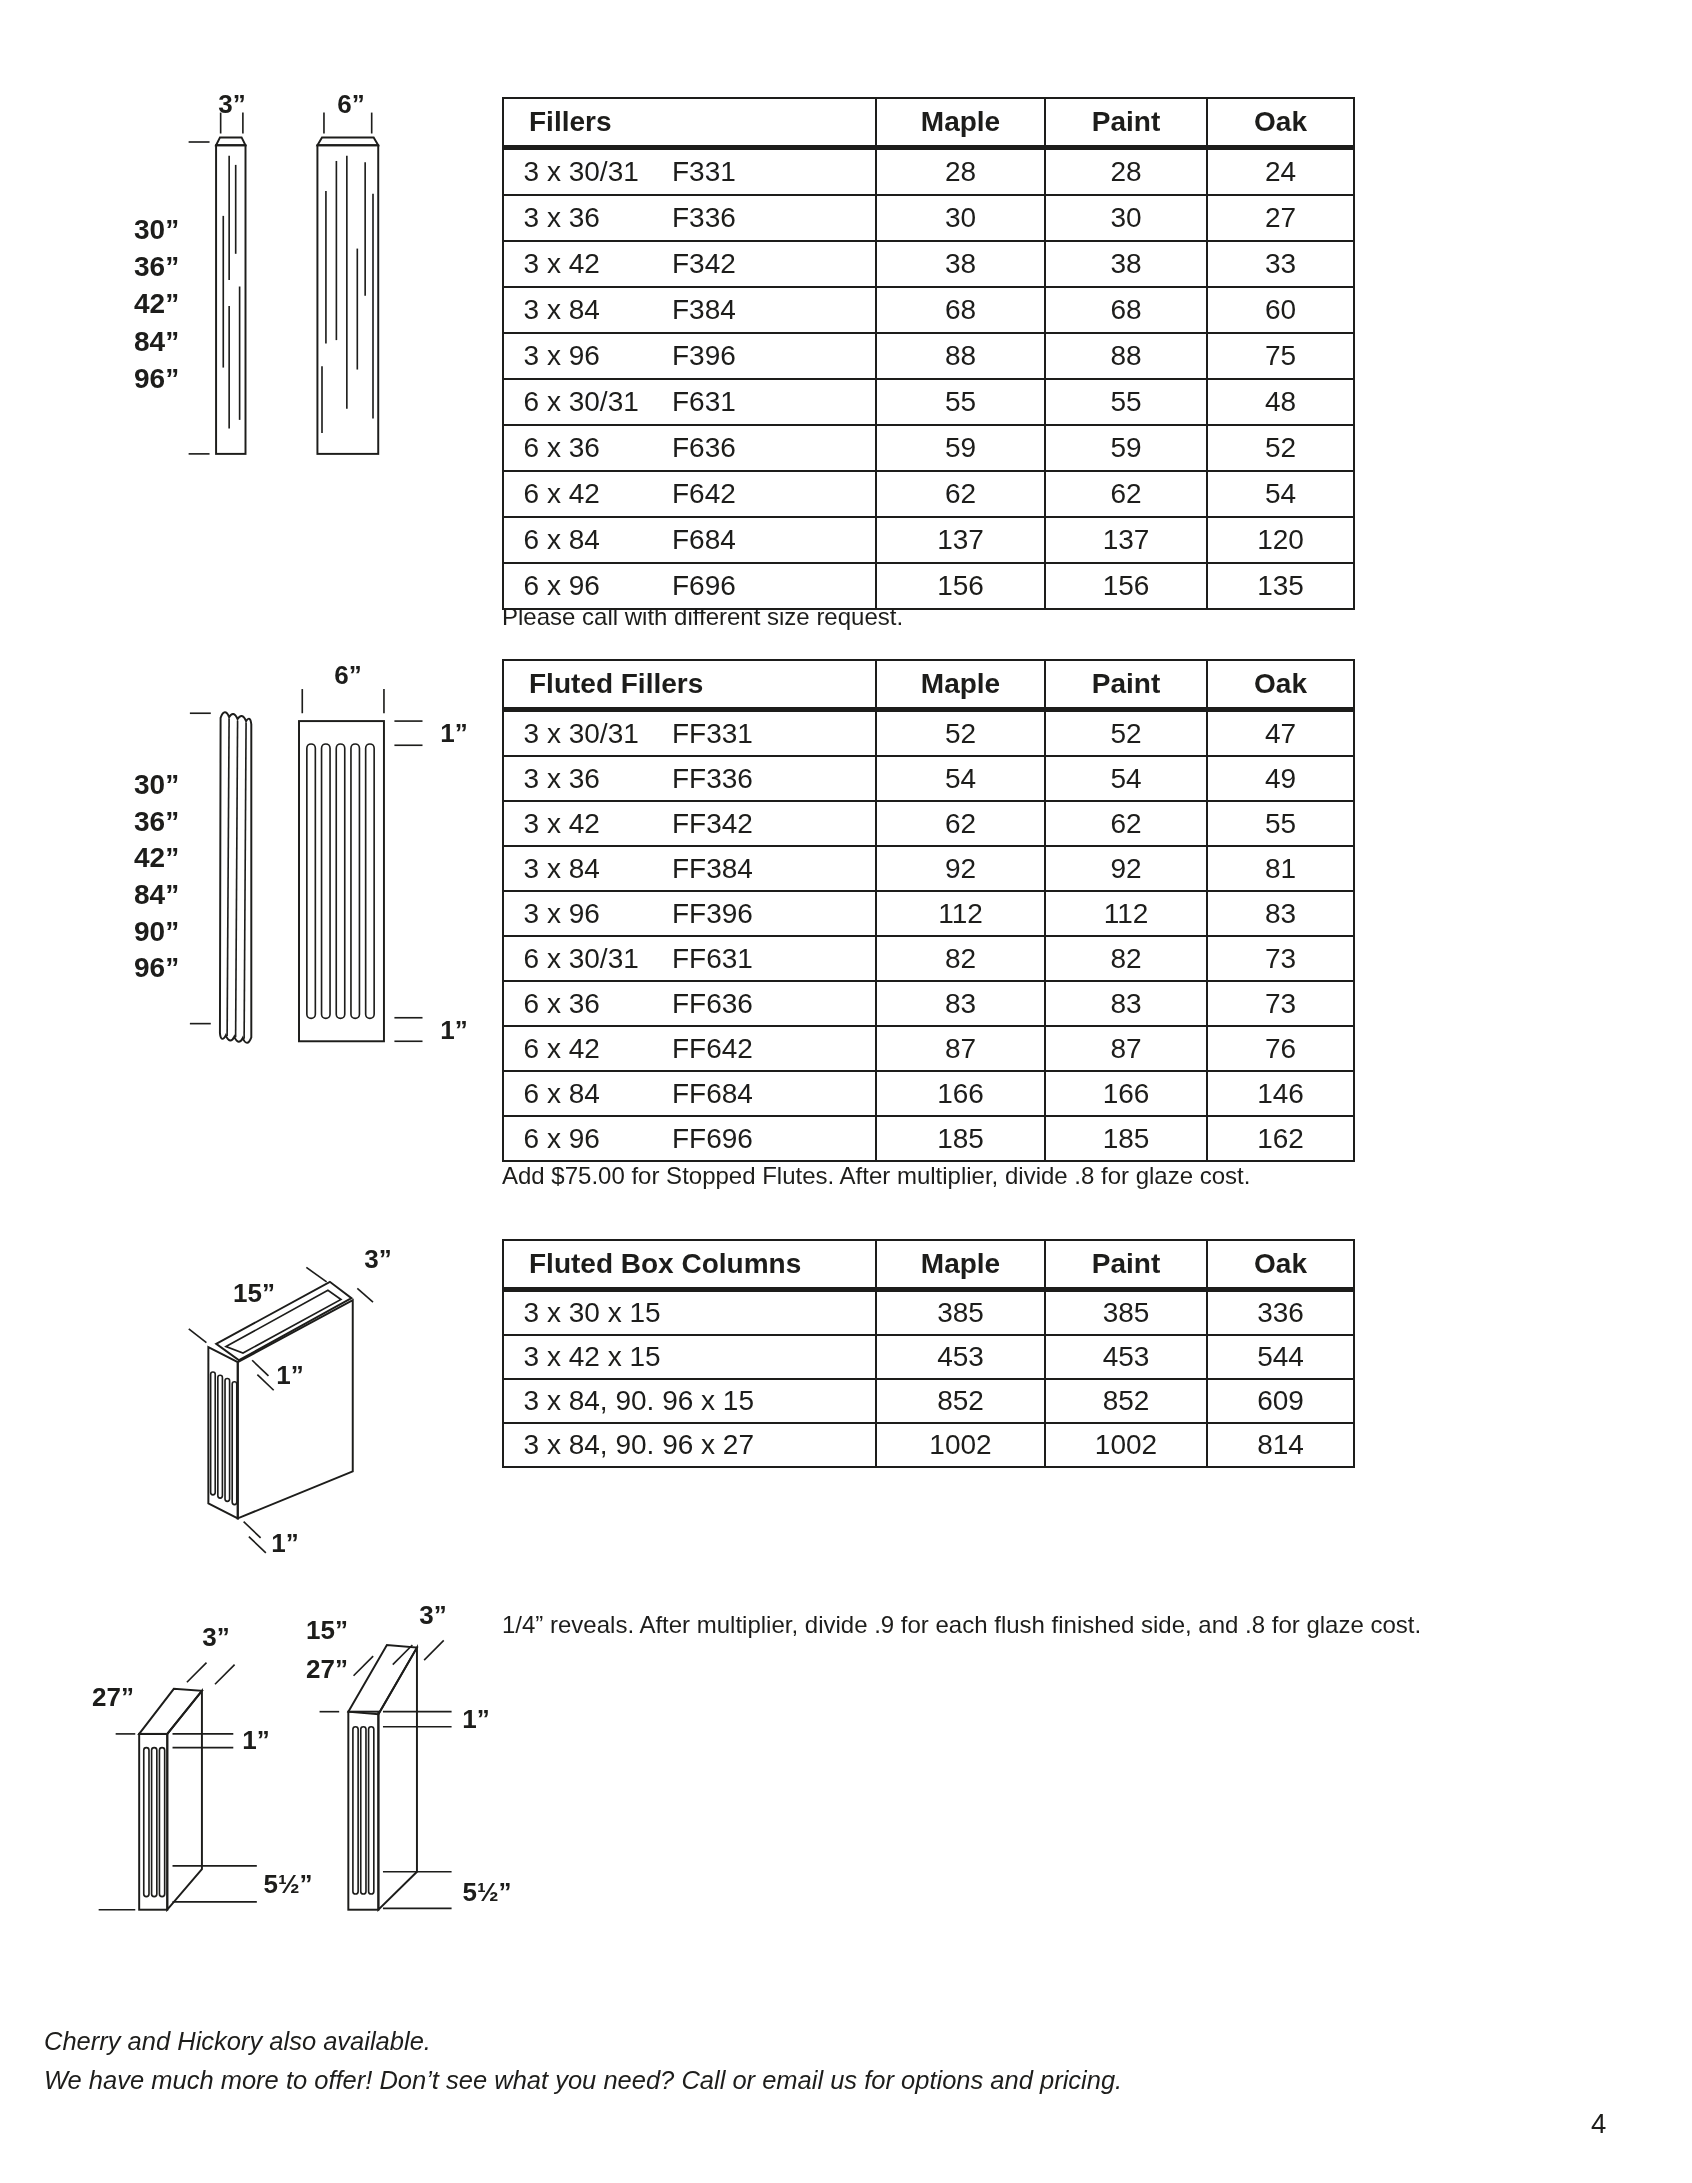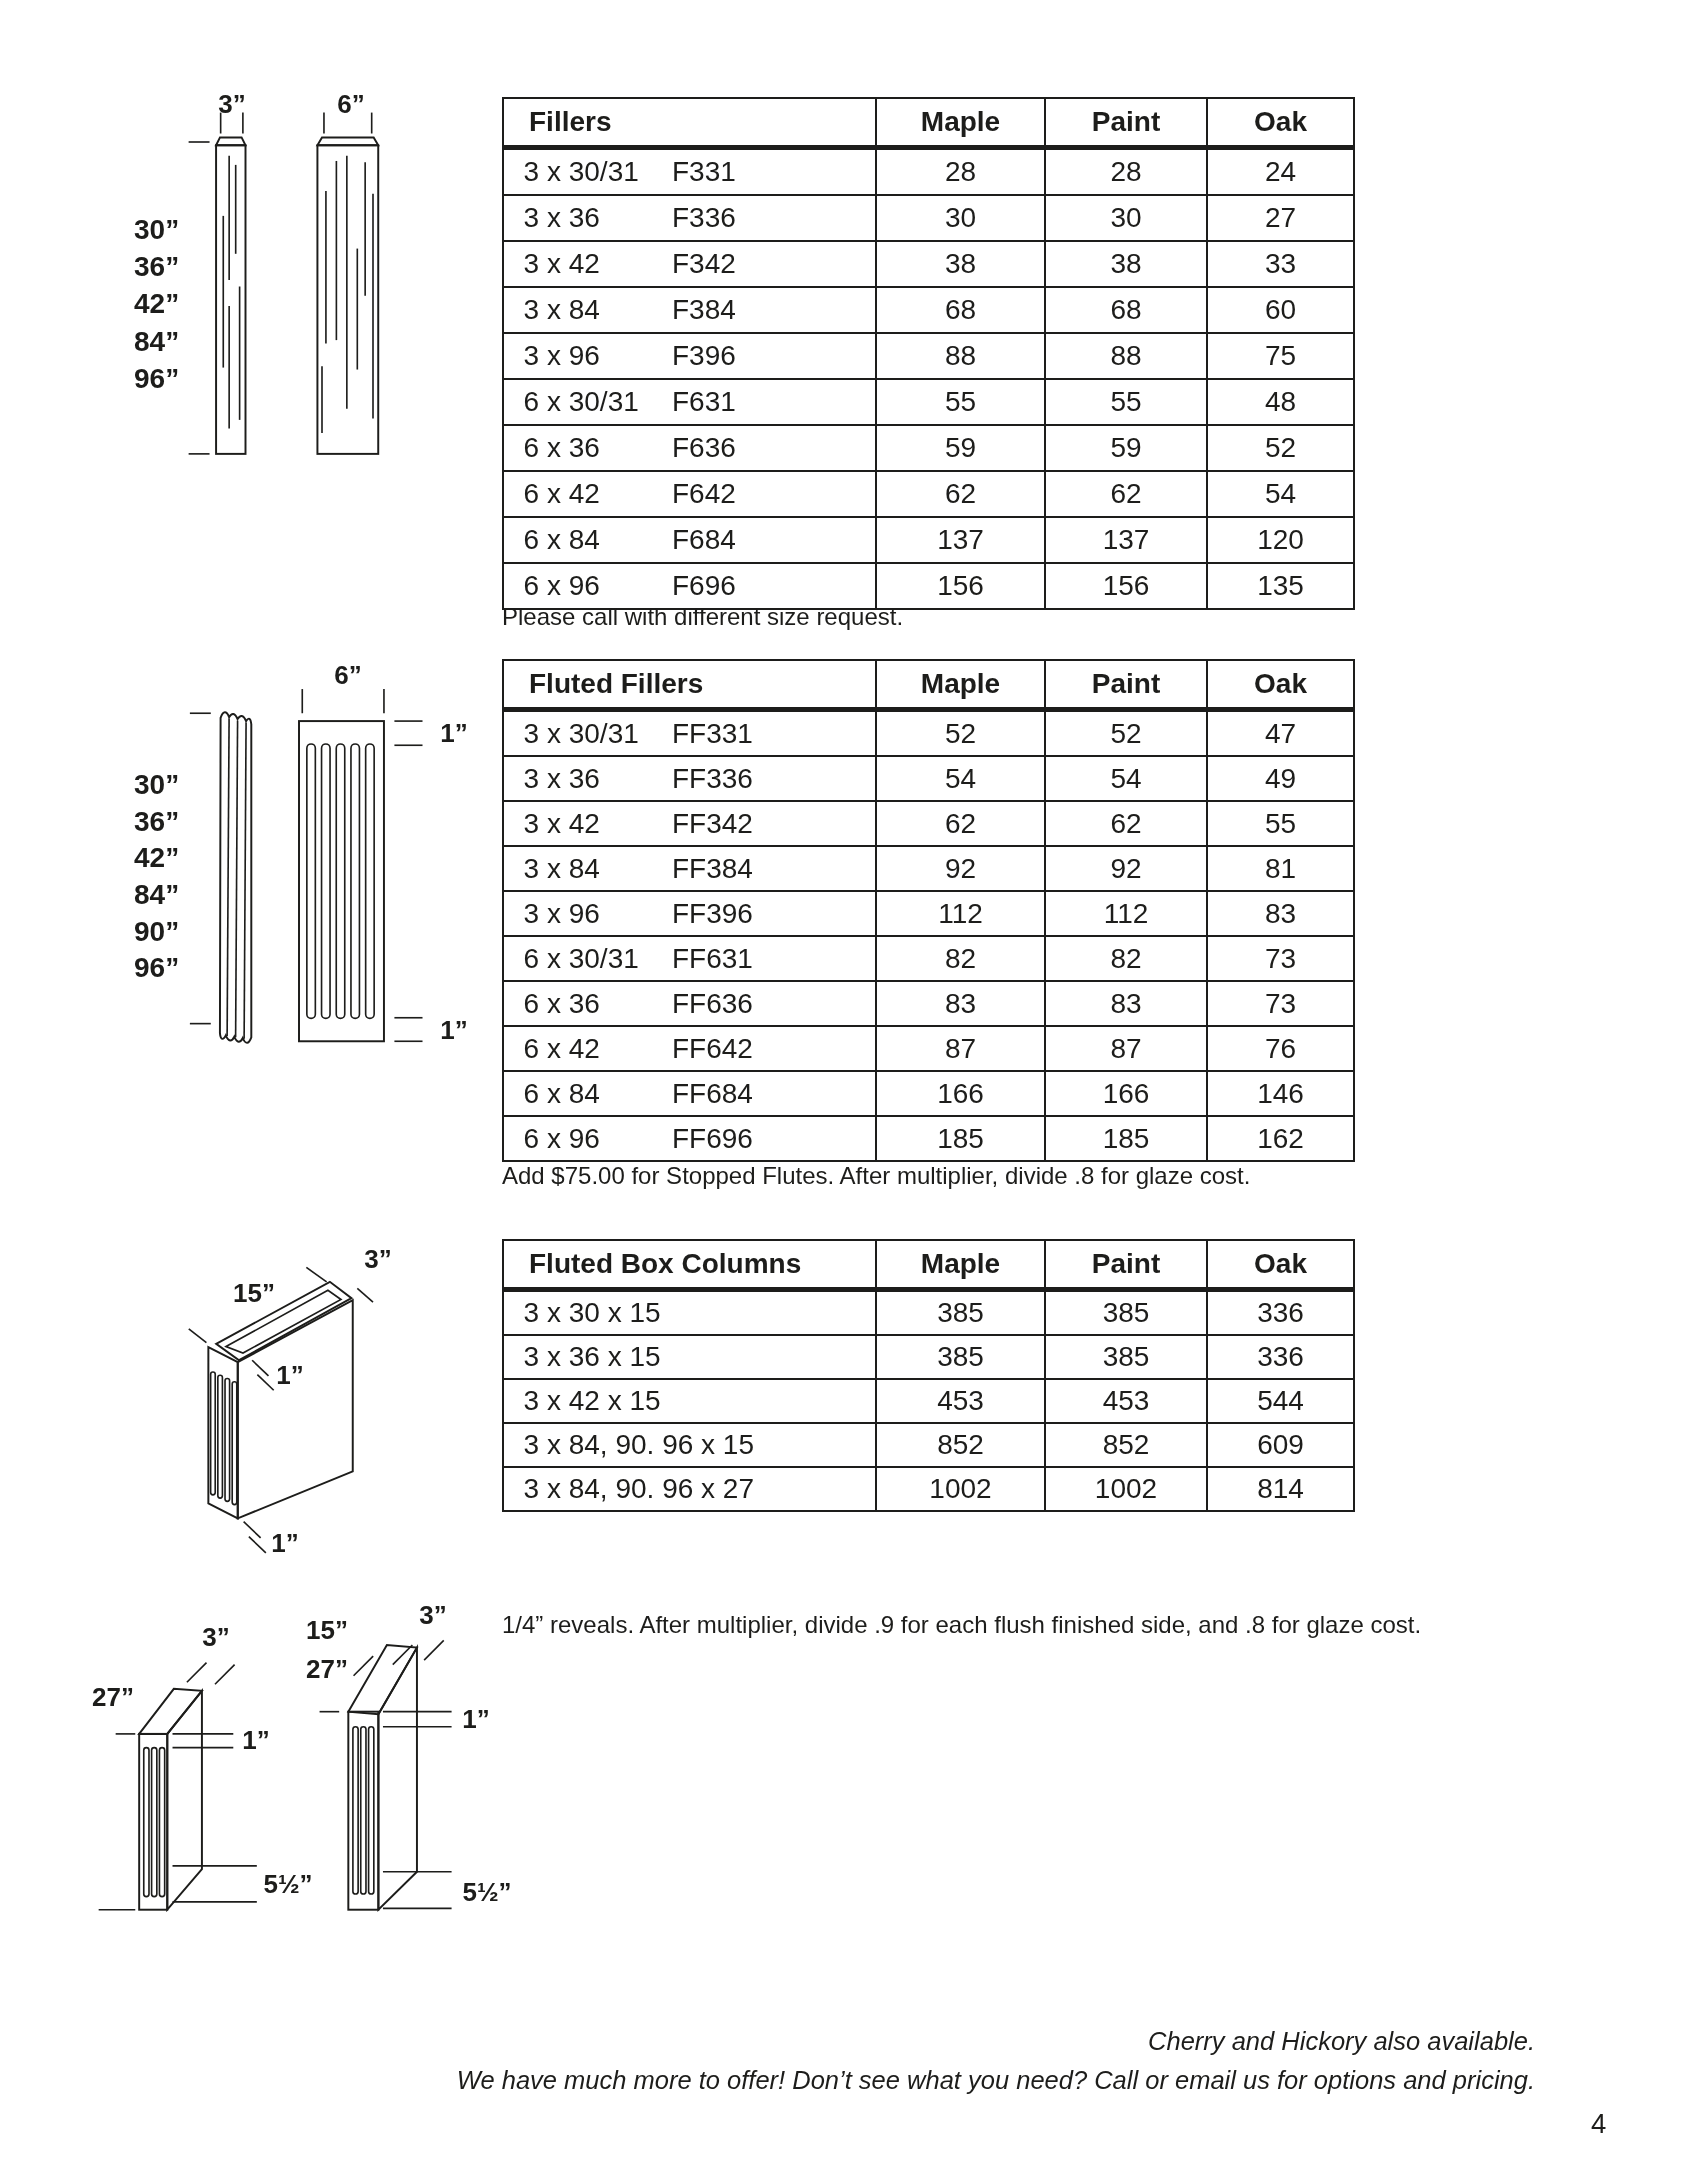--- a/index.html
+++ b/index.html
@@ -16,21 +16,21 @@
   .tbl thead th.c-desc{text-align:left;padding-left:25px;}
   .t0 td{height:42px;}
   .t1 td{height:41px;}
   .t2 td{height:40px;}
   .c-num{text-align:center;}
   td.c-desc{position:relative;}
   td.c-desc .size{position:absolute;left:19.6px;top:50%;transform:translateY(-50%);white-space:nowrap;}
   td.c-desc .code{position:absolute;left:168px;top:50%;transform:translateY(-50%);white-space:nowrap;}
   
   .note{position:absolute;left:502px;font-size:24px;white-space:nowrap;}
-  .footer-line{position:absolute;left:0;width:1535px;text-align:right;font-style:italic;font-size:25.5px;}
+  .footer-line{position:absolute;left:0;width:1535px;text-align:left;font-style:italic;font-size:25.5px;padding-left:44px;}
   .page-num{position:absolute;left:1591px;top:2108px;font-size:27.5px;}
   
   .dim{position:absolute;font-weight:bold;font-size:26px;transform:translate(-50%,-50%);white-space:nowrap;}
   .dim-l{position:absolute;left:134px;font-weight:bold;font-size:28px;transform:translateY(-50%);white-space:nowrap;}
   svg{position:absolute;}
   svg *{stroke:#1d1d1b;fill:none;}
   .ln{stroke-width:3px;}
   .tk{stroke-width:2.5px;}
   .gr{stroke-width:2.5px;}
   .fl{stroke-width:2.5px;fill:#ffffff;}
@@ -376,28 +376,20 @@
         <tr>
           <td class="c-desc">
             <span class="size">3 x 30 x 15</span>
           </td>
           <td class="c-num">385</td>
           <td class="c-num">385</td>
           <td class="c-num">336</td>
         </tr>
         <tr>
           <td class="c-desc">
-            <span class="size">3 x 36 x 15</span>
-          </td>
-          <td class="c-num">385</td>
-          <td class="c-num">385</td>
-          <td class="c-num">336</td>
-        </tr>
-        <tr>
-          <td class="c-desc">
             <span class="size">3 x 42 x 15</span>
           </td>
           <td class="c-num">453</td>
           <td class="c-num">453</td>
           <td class="c-num">544</td>
         </tr>
         <tr>
           <td class="c-desc">
             <span class="size">3 x 84, 90. 96 x 15</span>
           </td>

